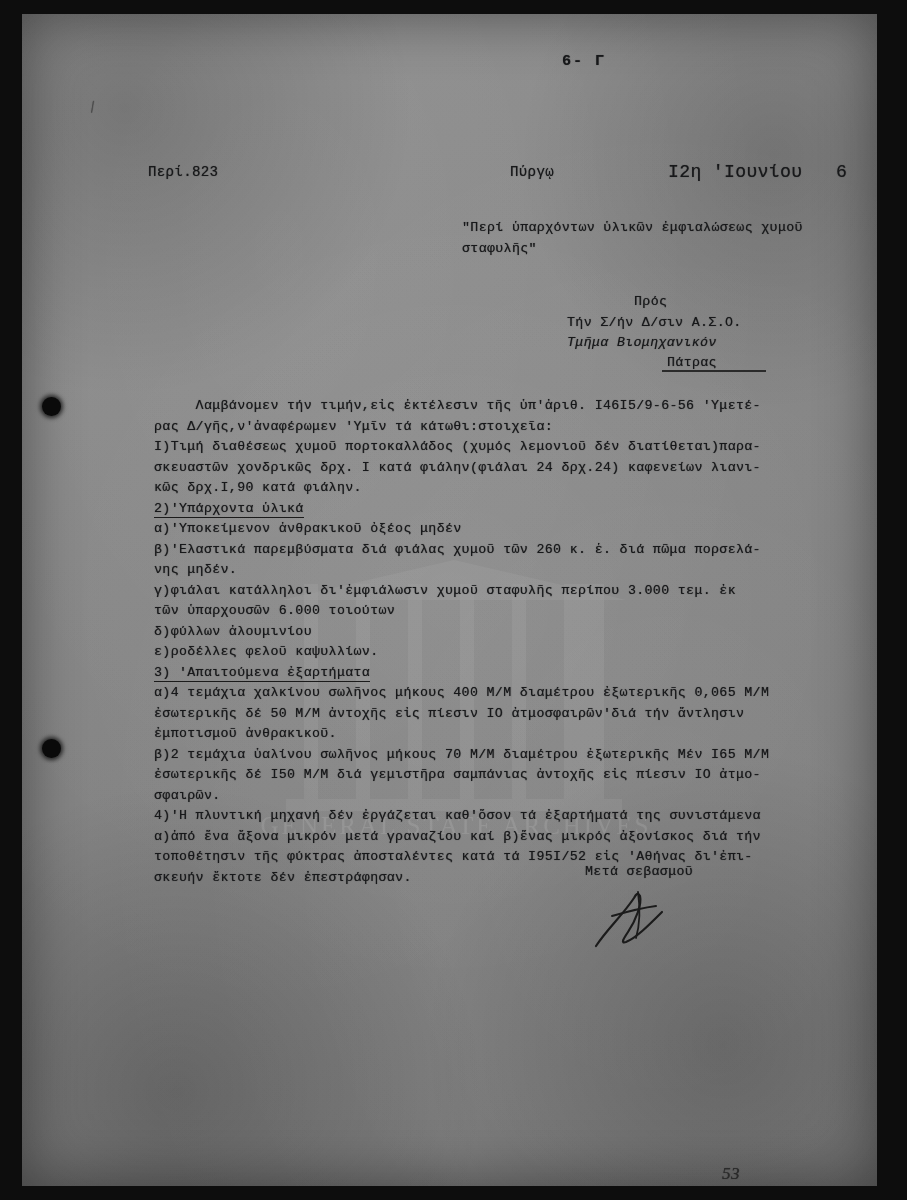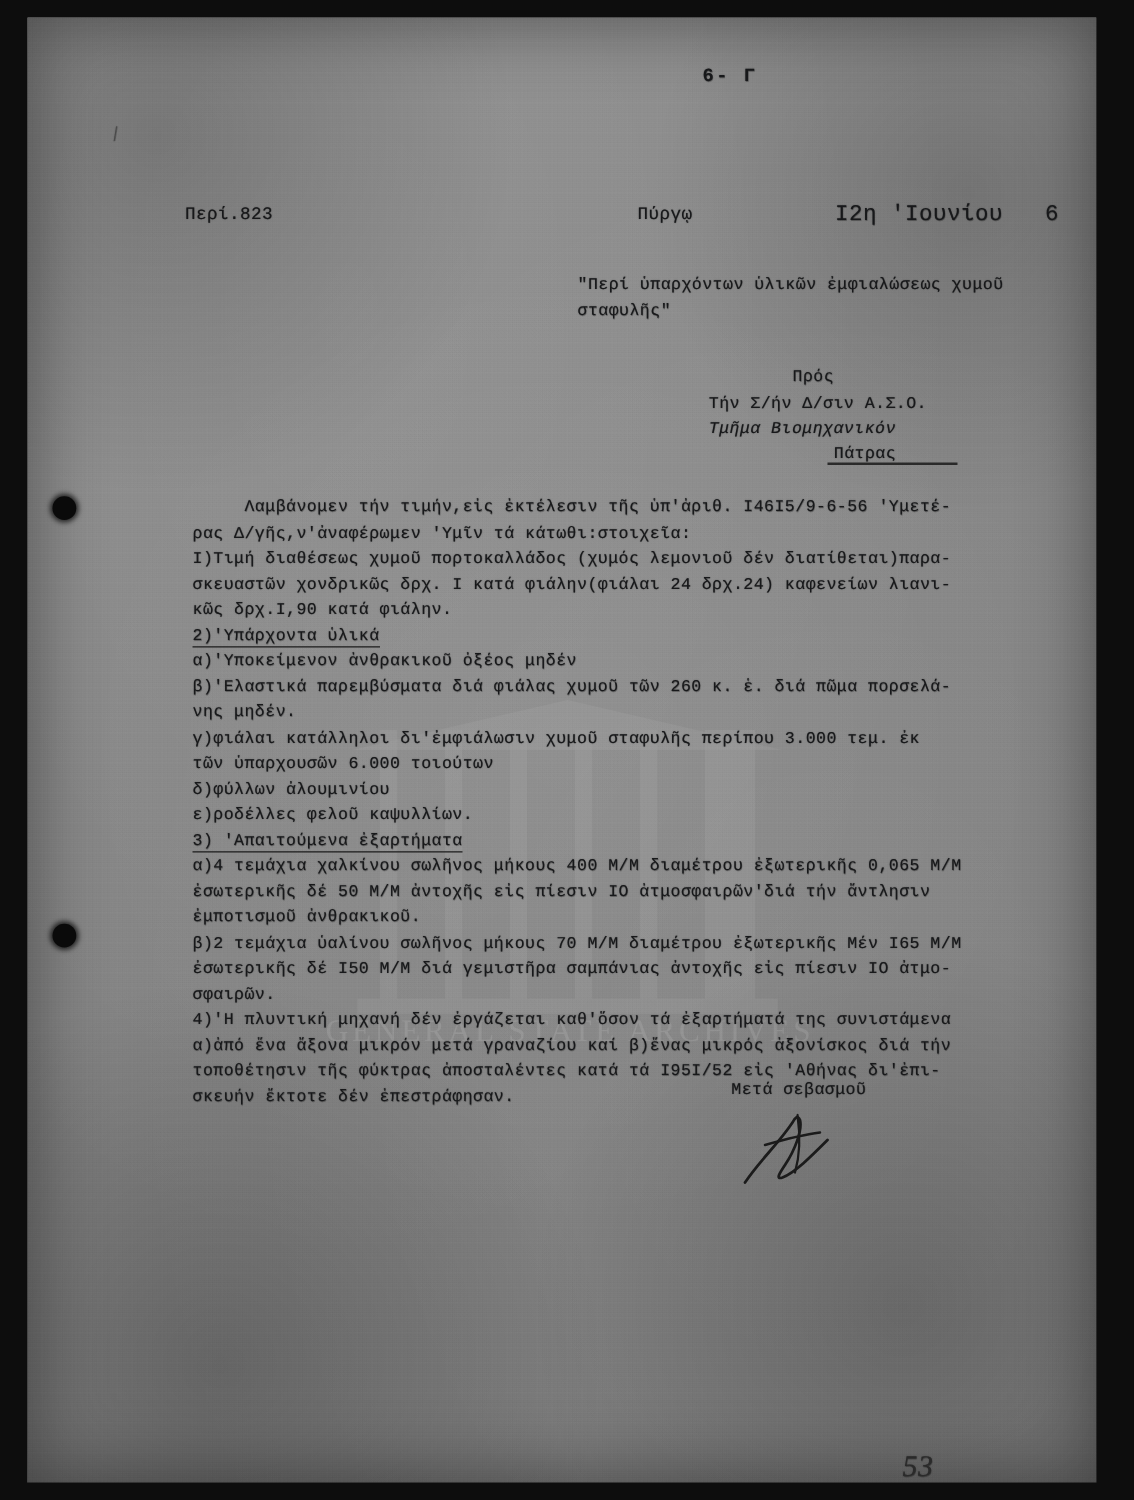--- a/index.html
+++ b/index.html
@@ -168,21 +168,21 @@
     width: 120px;
     height: 70px;
     pointer-events: none;
   }
 
   .folio {
     position: absolute;
     left: 700px;
     top: 1150px;
     font-family: "Liberation Serif", serif;
-    font-size: 24px;
+    font-size: 17px;
     font-style: italic;
     color: #2a2a2a;
   }
 
   .corner-mark {
     position: absolute;
     left: 66px;
     top: 84px;
     font-size: 16px;
     color: #3a3a3a;

